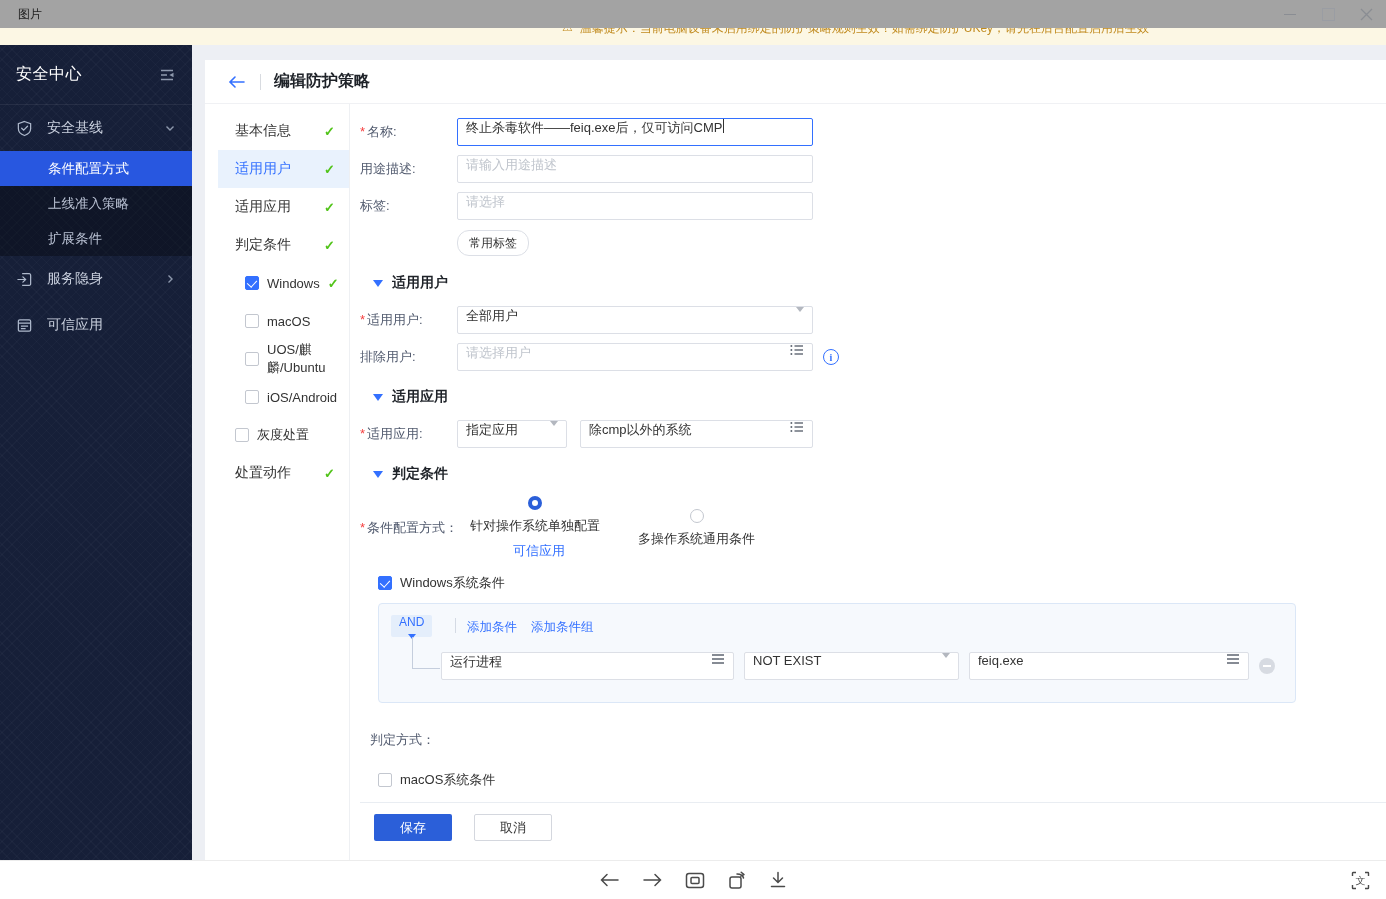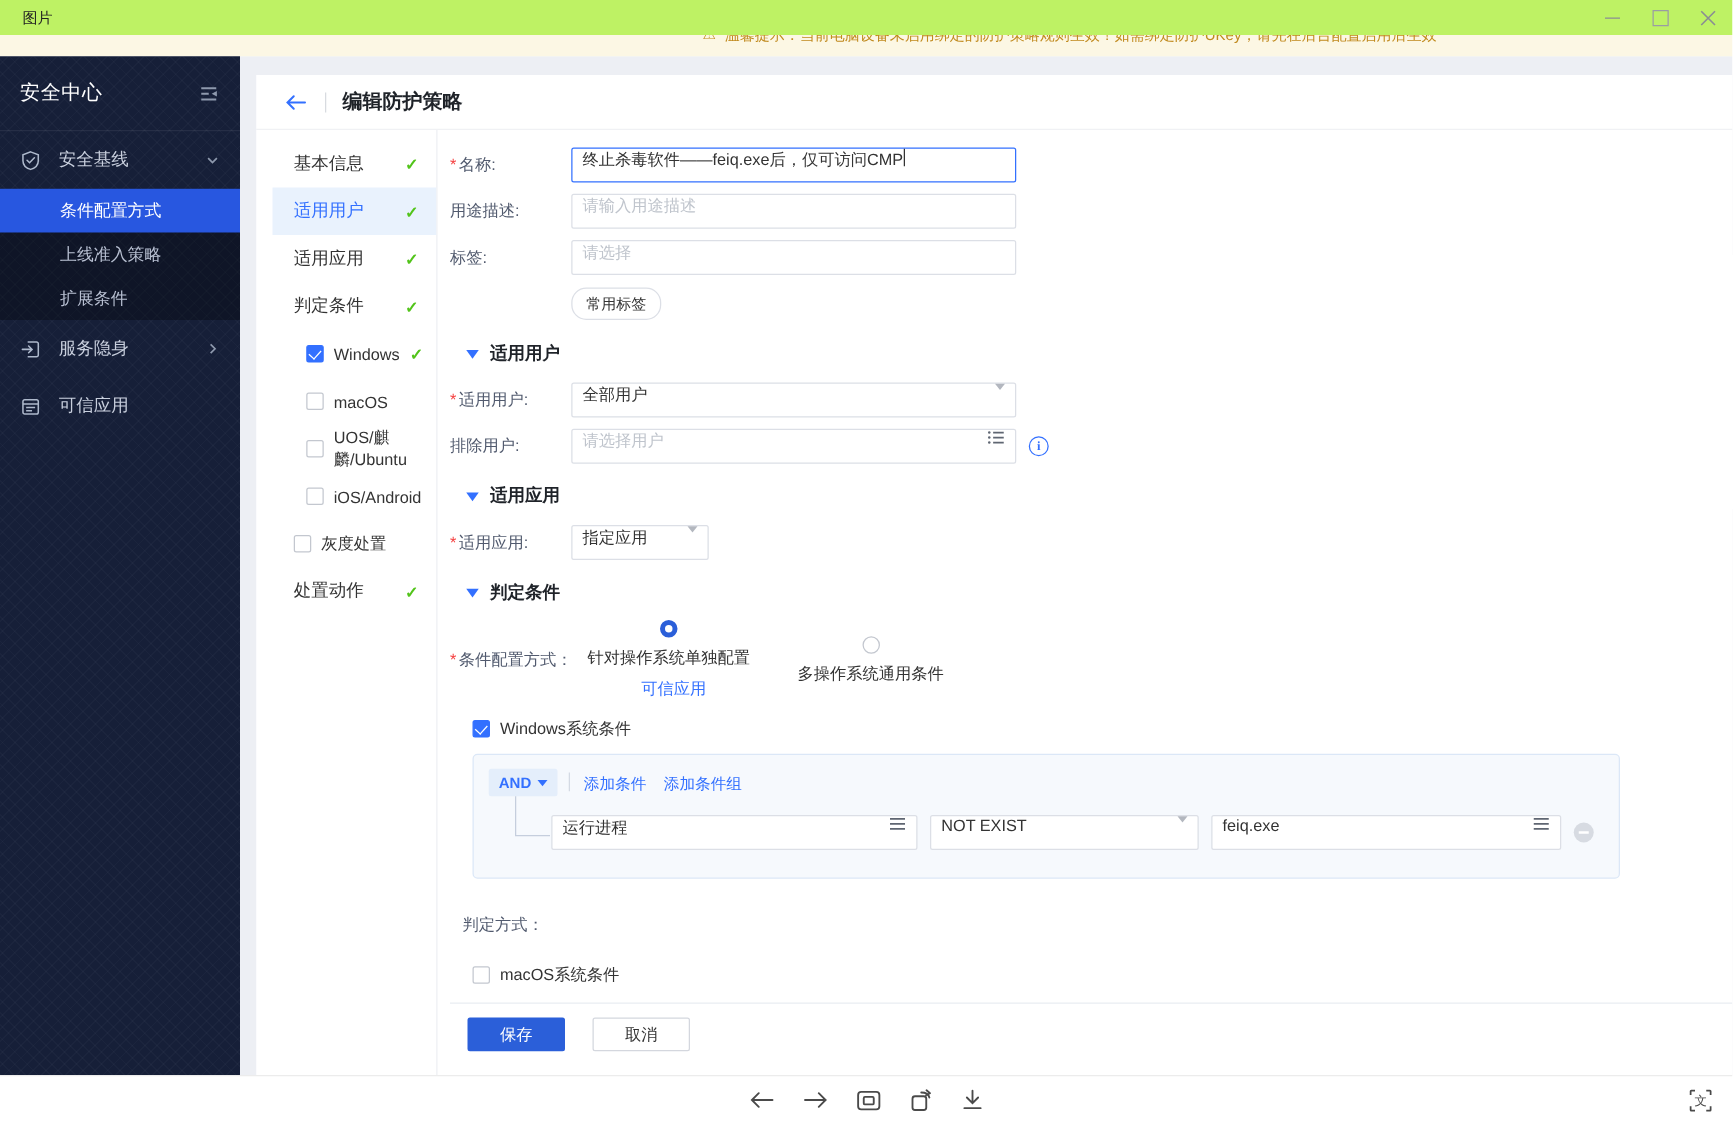--- a/index.html
+++ b/index.html
@@ -1,20 +1,20 @@
 <!DOCTYPE html>
 <html><head>
 <meta charset="utf-8">
 <style>
   * { margin:0; padding:0; box-sizing:border-box; }
   html,body { width:1386px; height:899px; overflow:hidden;
     font-family:"Liberation Sans", sans-serif; background:#fff; }
 
   
-  .titlebar { height:28px; background:#bef264; display:flex; align-items:center; }
+  .titlebar { height:28px; background:#a3a3a3; display:flex; align-items:center; }
   .win-title { margin-left:18px; font-size:12px; color:#222; }
   .win-controls { margin-left:auto; display:flex; align-items:center; gap:26px; margin-right:14px; }
   .wc { width:12px; height:12px; position:relative; cursor:default; color:#8a8d93; }
   .wc-min::after { content:""; position:absolute; left:0; top:6px; width:12px; height:1.4px; background:#8a8d93; }
   .wc-max::after { content:""; position:absolute; left:0; top:0; width:11px; height:11px; border:1.4px solid #9a9da3; }
   .wc-close svg { display:block; }
 
   
   .banner { height:17px; background:#fcf7e4; overflow:hidden; position:relative; }
   .banner-inner { position:absolute; left:562px; top:-8px; font-size:12px; color:#c08a1e;
@@ -96,22 +96,22 @@
 
   .radio-line { display:flex; align-items:center; gap:7px;flex-direction:column; }
   .link { color:#3370ff; cursor:pointer; }
   .t-green { color:#52c41a; }
   .t-red { color:#f5222d; }
 
   
   .cond-panel { margin:11px 0 0 18px; width:918px; height:100px; background:#f6f9fd;
     border:1px solid #dbe7f7; border-radius:4px; position:relative; }
   .and-chip { position:absolute; left:12px; top:11px; height:22px; background:#e4eefb;
-    border-radius:2px; color:#3370ff; font-size:12px; font-weight:bold; display:flex;
-    align-items:center; padding:0 8px; gap:5px; cursor:pointer; }
+    border-radius:2px; color:#3370ff; font-size:12px; font-weight:normal; display:flex;
+    align-items:center; padding:0 8px; gap:5px; cursor:pointer;flex-direction:column; }
   .and-caret { width:0; height:0; border-left:4px solid transparent; border-right:4px solid transparent;
     border-top:5px solid #3370ff; }
   .chip-div { position:absolute; left:76px; top:14px; width:1px; height:15px; background:#d4dae4; }
   .cond-links { position:absolute; left:88px; top:15px; display:flex; gap:14px; font-size:12.5px; }
   .conn-v { position:absolute; left:33px; top:33px; width:1px; height:31px; background:#c5cedd; }
   .conn-h { position:absolute; left:33px; top:64px; width:28px; height:1px; background:#c5cedd; }
   .cond-row { position:absolute; left:62px; top:48px; display:flex; align-items:center; gap:10px; }
   .remove-btn { width:16px; height:16px; border-radius:50%; background:#d7dbe2; position:relative;
     cursor:pointer; flex-shrink:0; }
   .remove-btn::after { content:""; position:absolute; left:4px; top:7px; width:8px; height:2px; background:#fff; }
@@ -342,20 +342,33 @@
 
           <div class="sec-hd">
             <span class="sec-tri"></span>
             <span class="sec-title">适用应用</span>
           </div>
           <div class="frow">
             <span class="flabel"><span class="req">*</span><span>适用应用:</span></span>
             <div class="box" style="width:110px; margin-right:13px;">
               <span>指定应用</span>
               <span class="sel-caret"></span>
+            </div>
+            <div class="box" style="width:233px;">
+              <span>除cmp以外的系统</span>
+              <span class="suffix">
+                <svg width="14" height="12" viewBox="0 0 14 12" stroke="#5f6672" stroke-width="1.4">
+                  <circle cx="1.4" cy="2" r="1" fill="#5f6672" stroke="none"></circle>
+                    <path d="M4.5 2 H13"></path>
+                  <circle cx="1.4" cy="6" r="1" fill="#5f6672" stroke="none"></circle>
+                    <path d="M4.5 6 H13"></path>
+                  <circle cx="1.4" cy="10" r="1" fill="#5f6672" stroke="none"></circle>
+                    <path d="M4.5 10 H13"></path>
+                </svg>
+              </span>
             </div>
           </div>
 
           <div class="sec-hd">
             <span class="sec-tri"></span>
             <span class="sec-title">判定条件</span>
           </div>
           <div class="frow" style="margin-top:12px;">
             <span class="flabel" style="width:110px;"><span class="req">*</span><span>条件配置方式：</span></span>
             <span class="radio-line">

